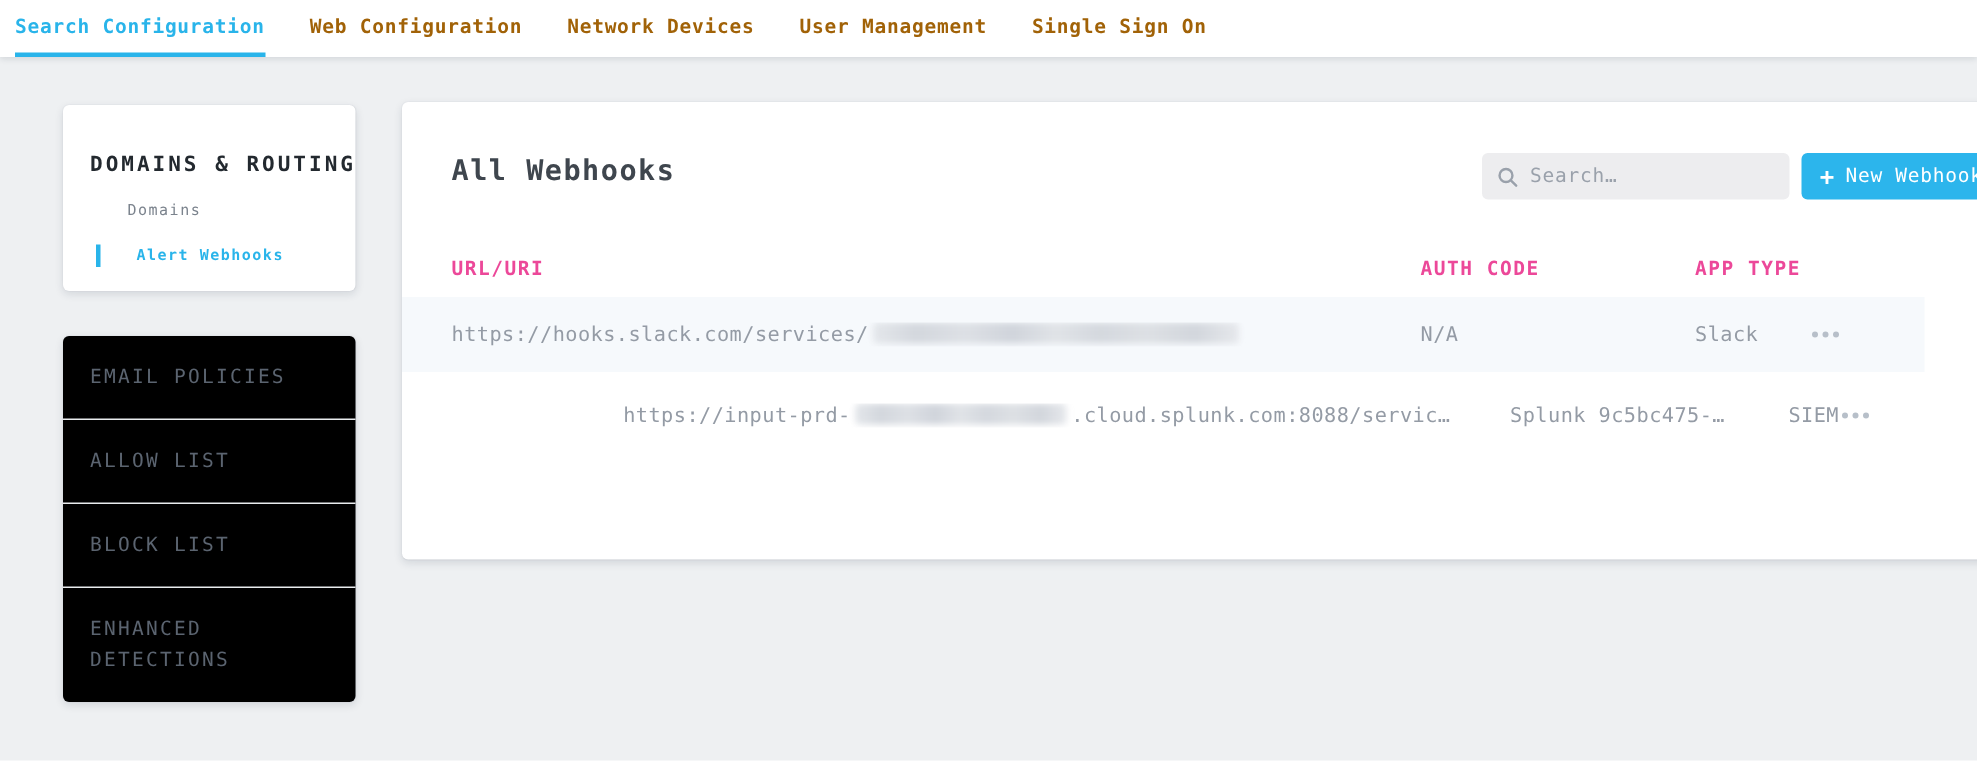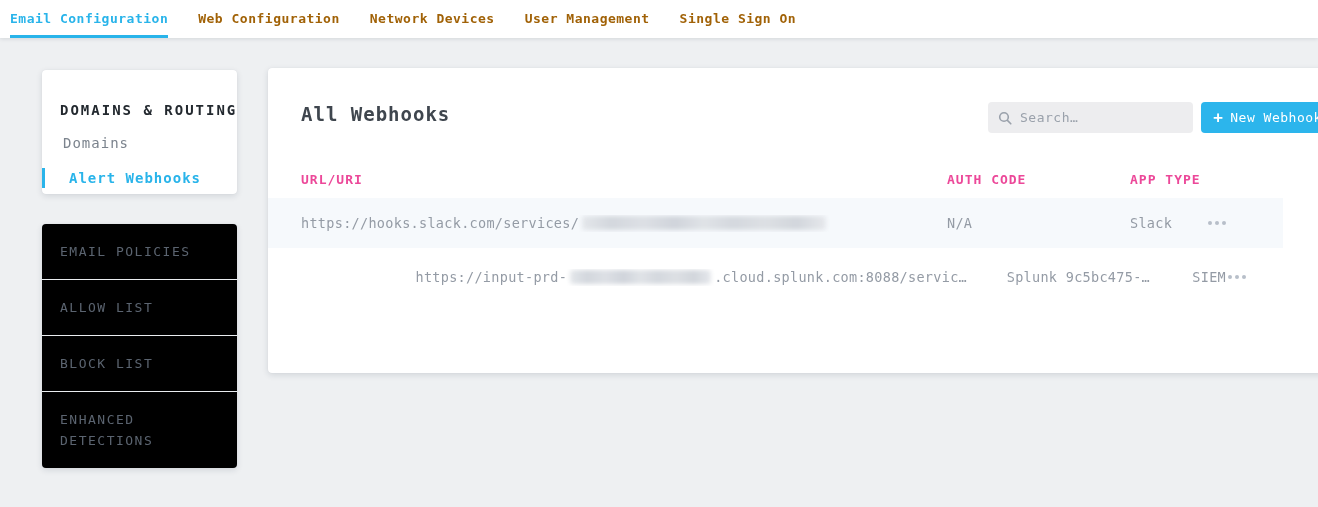--- a/index.html
+++ b/index.html
@@ -40,24 +40,24 @@
   
   .side-card-1 { left:42px; top:70px; width:195px; height:124px; }
   .side-card-1 .card-title {
     padding:32px 18px 0;
     font-size:14px; font-weight:bold; letter-spacing:2px;
     color:#23292f; white-space:nowrap;
   }
   .side-nav-item {
     margin-top:15px;
     padding:2px 18px;
-    font-size:14px; letter-spacing:1px;
+    font-size:10px; letter-spacing:1px;
     color:#7b838d;
     border-left:3px solid transparent;
-    cursor:pointer; white-space:nowrap;
+    cursor:pointer; white-space:nowrap;margin-left:22px;
   }
   .side-nav-item.active {
     color:#29b4ea; font-weight:bold;
     border-left-color:#29b4ea;
     padding-left:24px;
   }
 
   
   .side-card-2 { left:42px; top:224px; width:195px; background:#000000; }
   .side-item {
@@ -131,21 +131,21 @@
   .redact.w-slack  { width:244px; }
   .redact.w-splunk { width:141px; }
 
   .dots { display:flex; gap:3px; align-items:center; cursor:pointer; padding:4px 2px; }
   .dot  { width:4px; height:4px; border-radius:50%; background:#b7bfc9; }
 </style>
 </head>
 <body>
 
 <div class="topbar">
-  <div class="tab active">Email Configuration</div>
+  <div class="tab active">Search Configuration</div>
   <div class="tab">Web Configuration</div>
   <div class="tab">Network Devices</div>
   <div class="tab">User Management</div>
   <div class="tab">Single Sign On</div>
 </div>
 
 <div class="card side-card-1">
   <div class="card-title">DOMAINS &amp; ROUTING</div>
   <div class="side-nav-item">Domains</div>
   <div class="side-nav-item active">Alert Webhooks</div>

